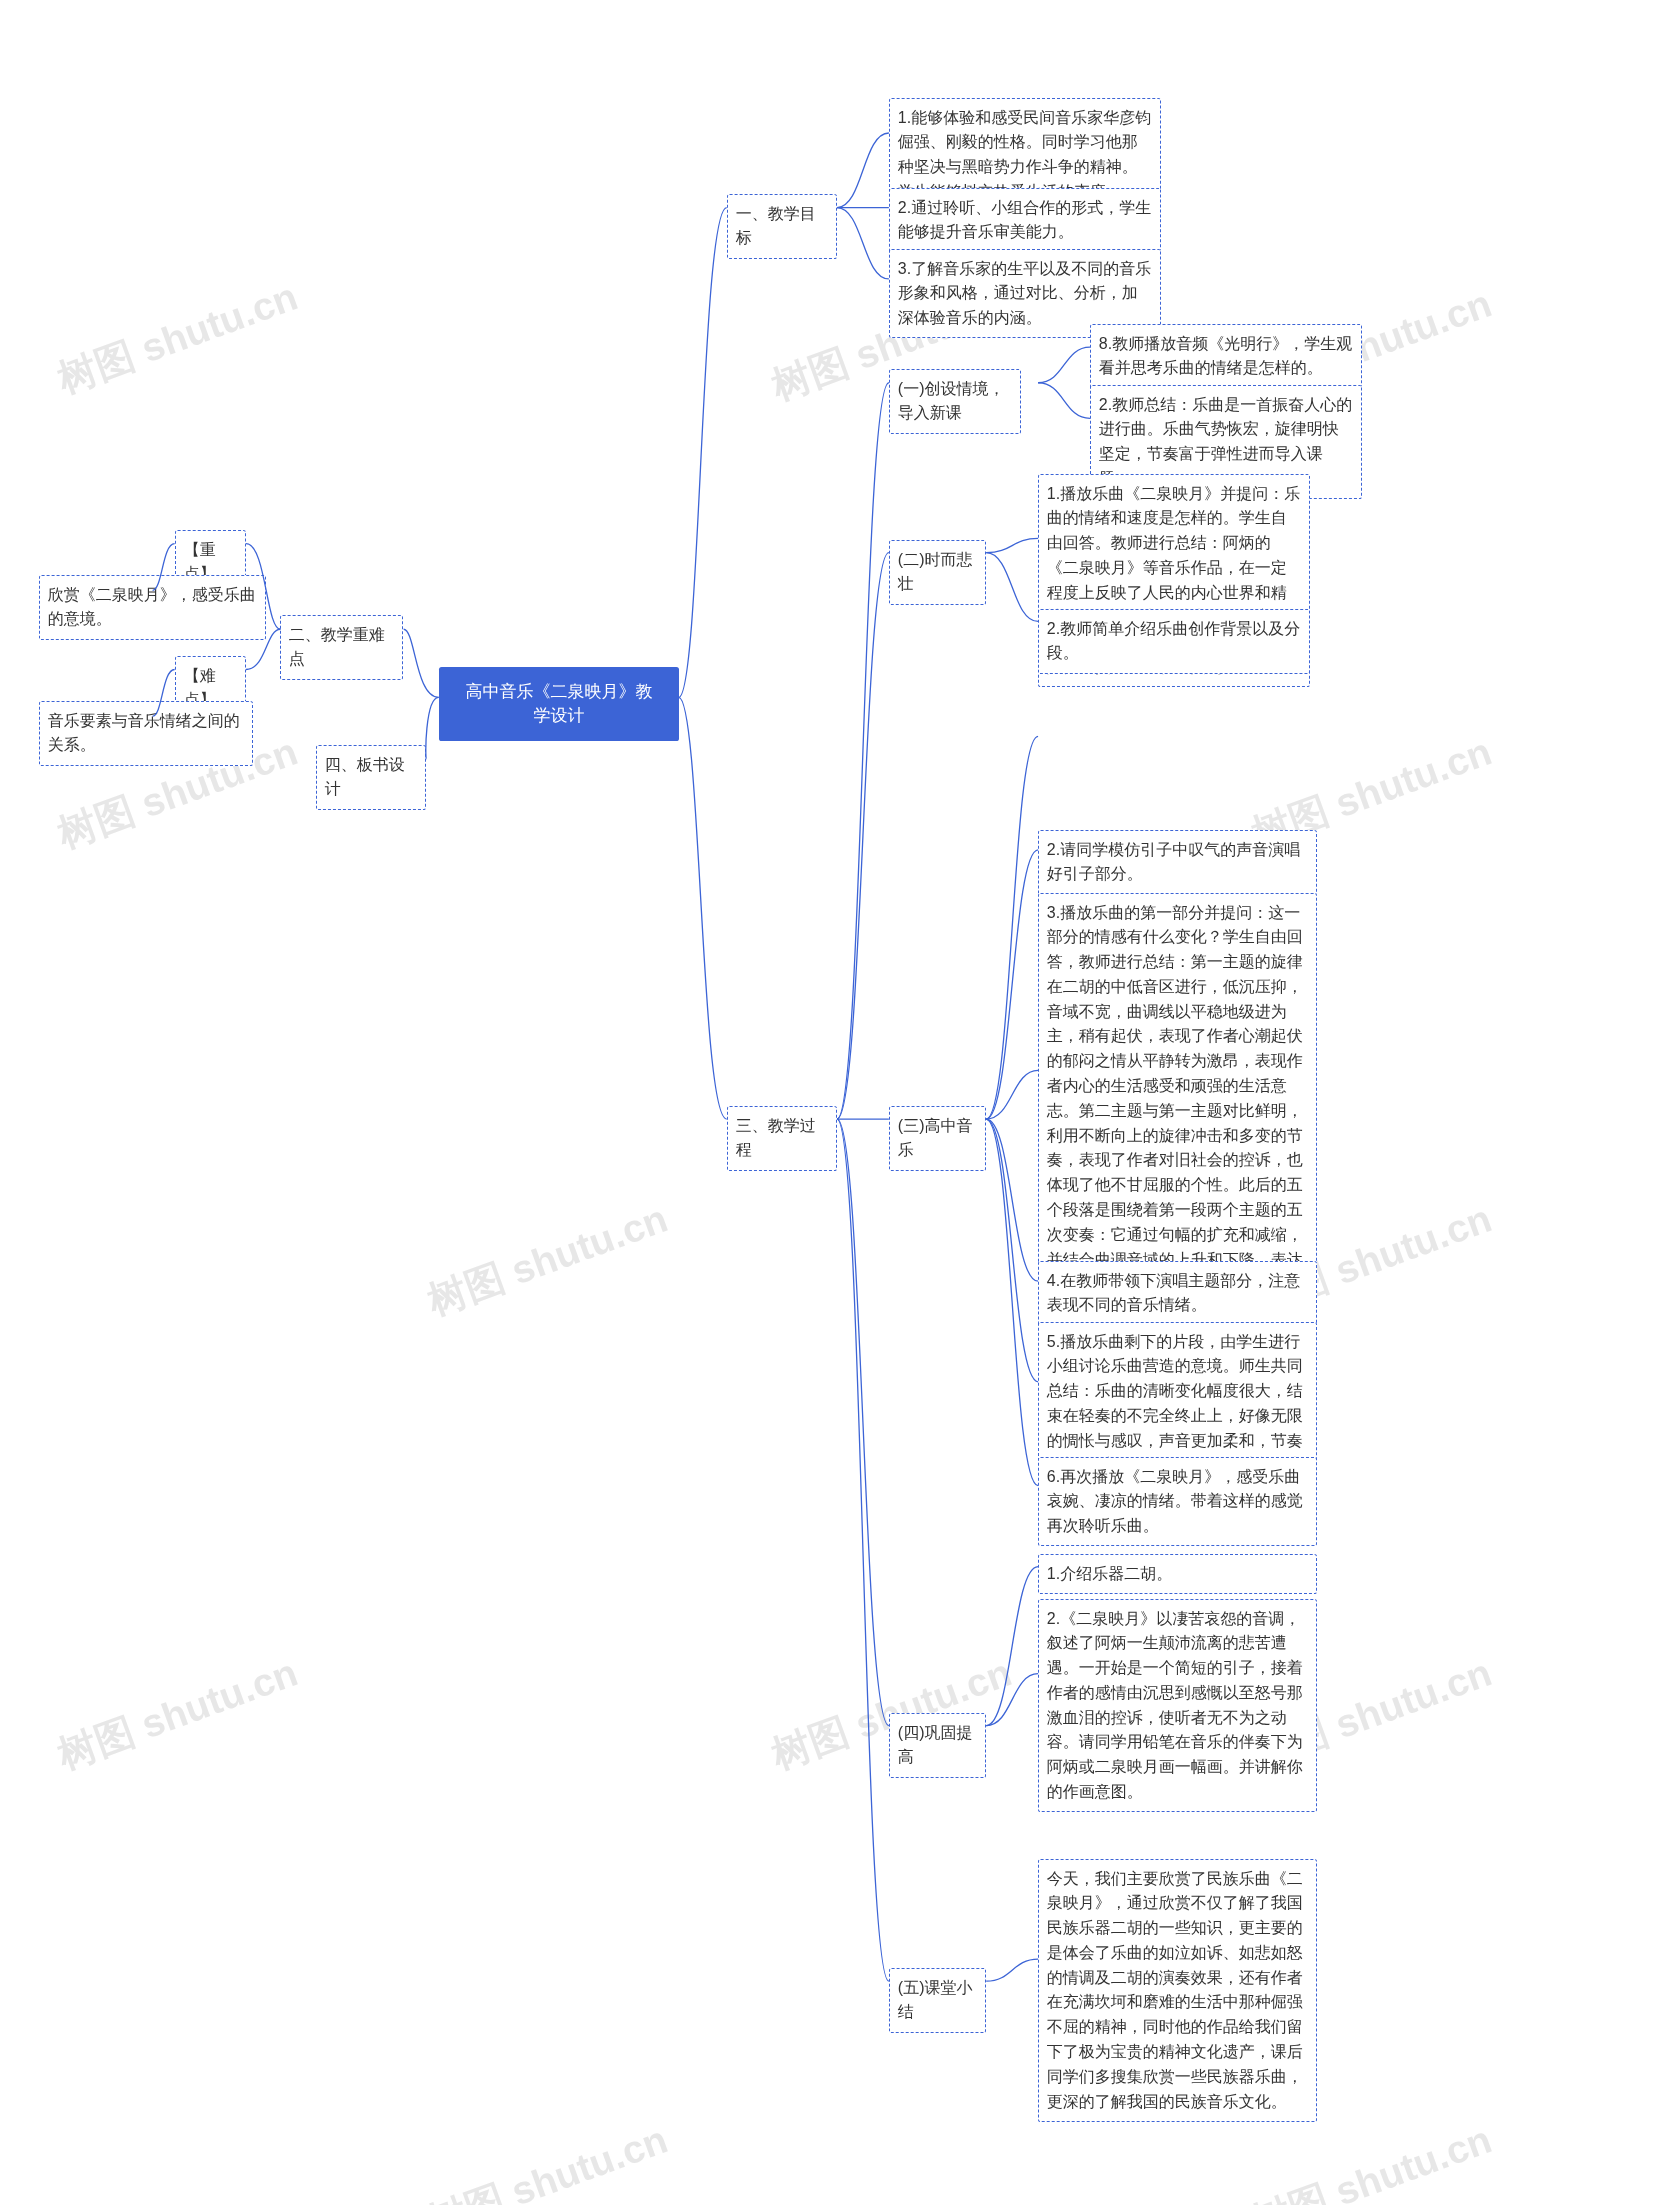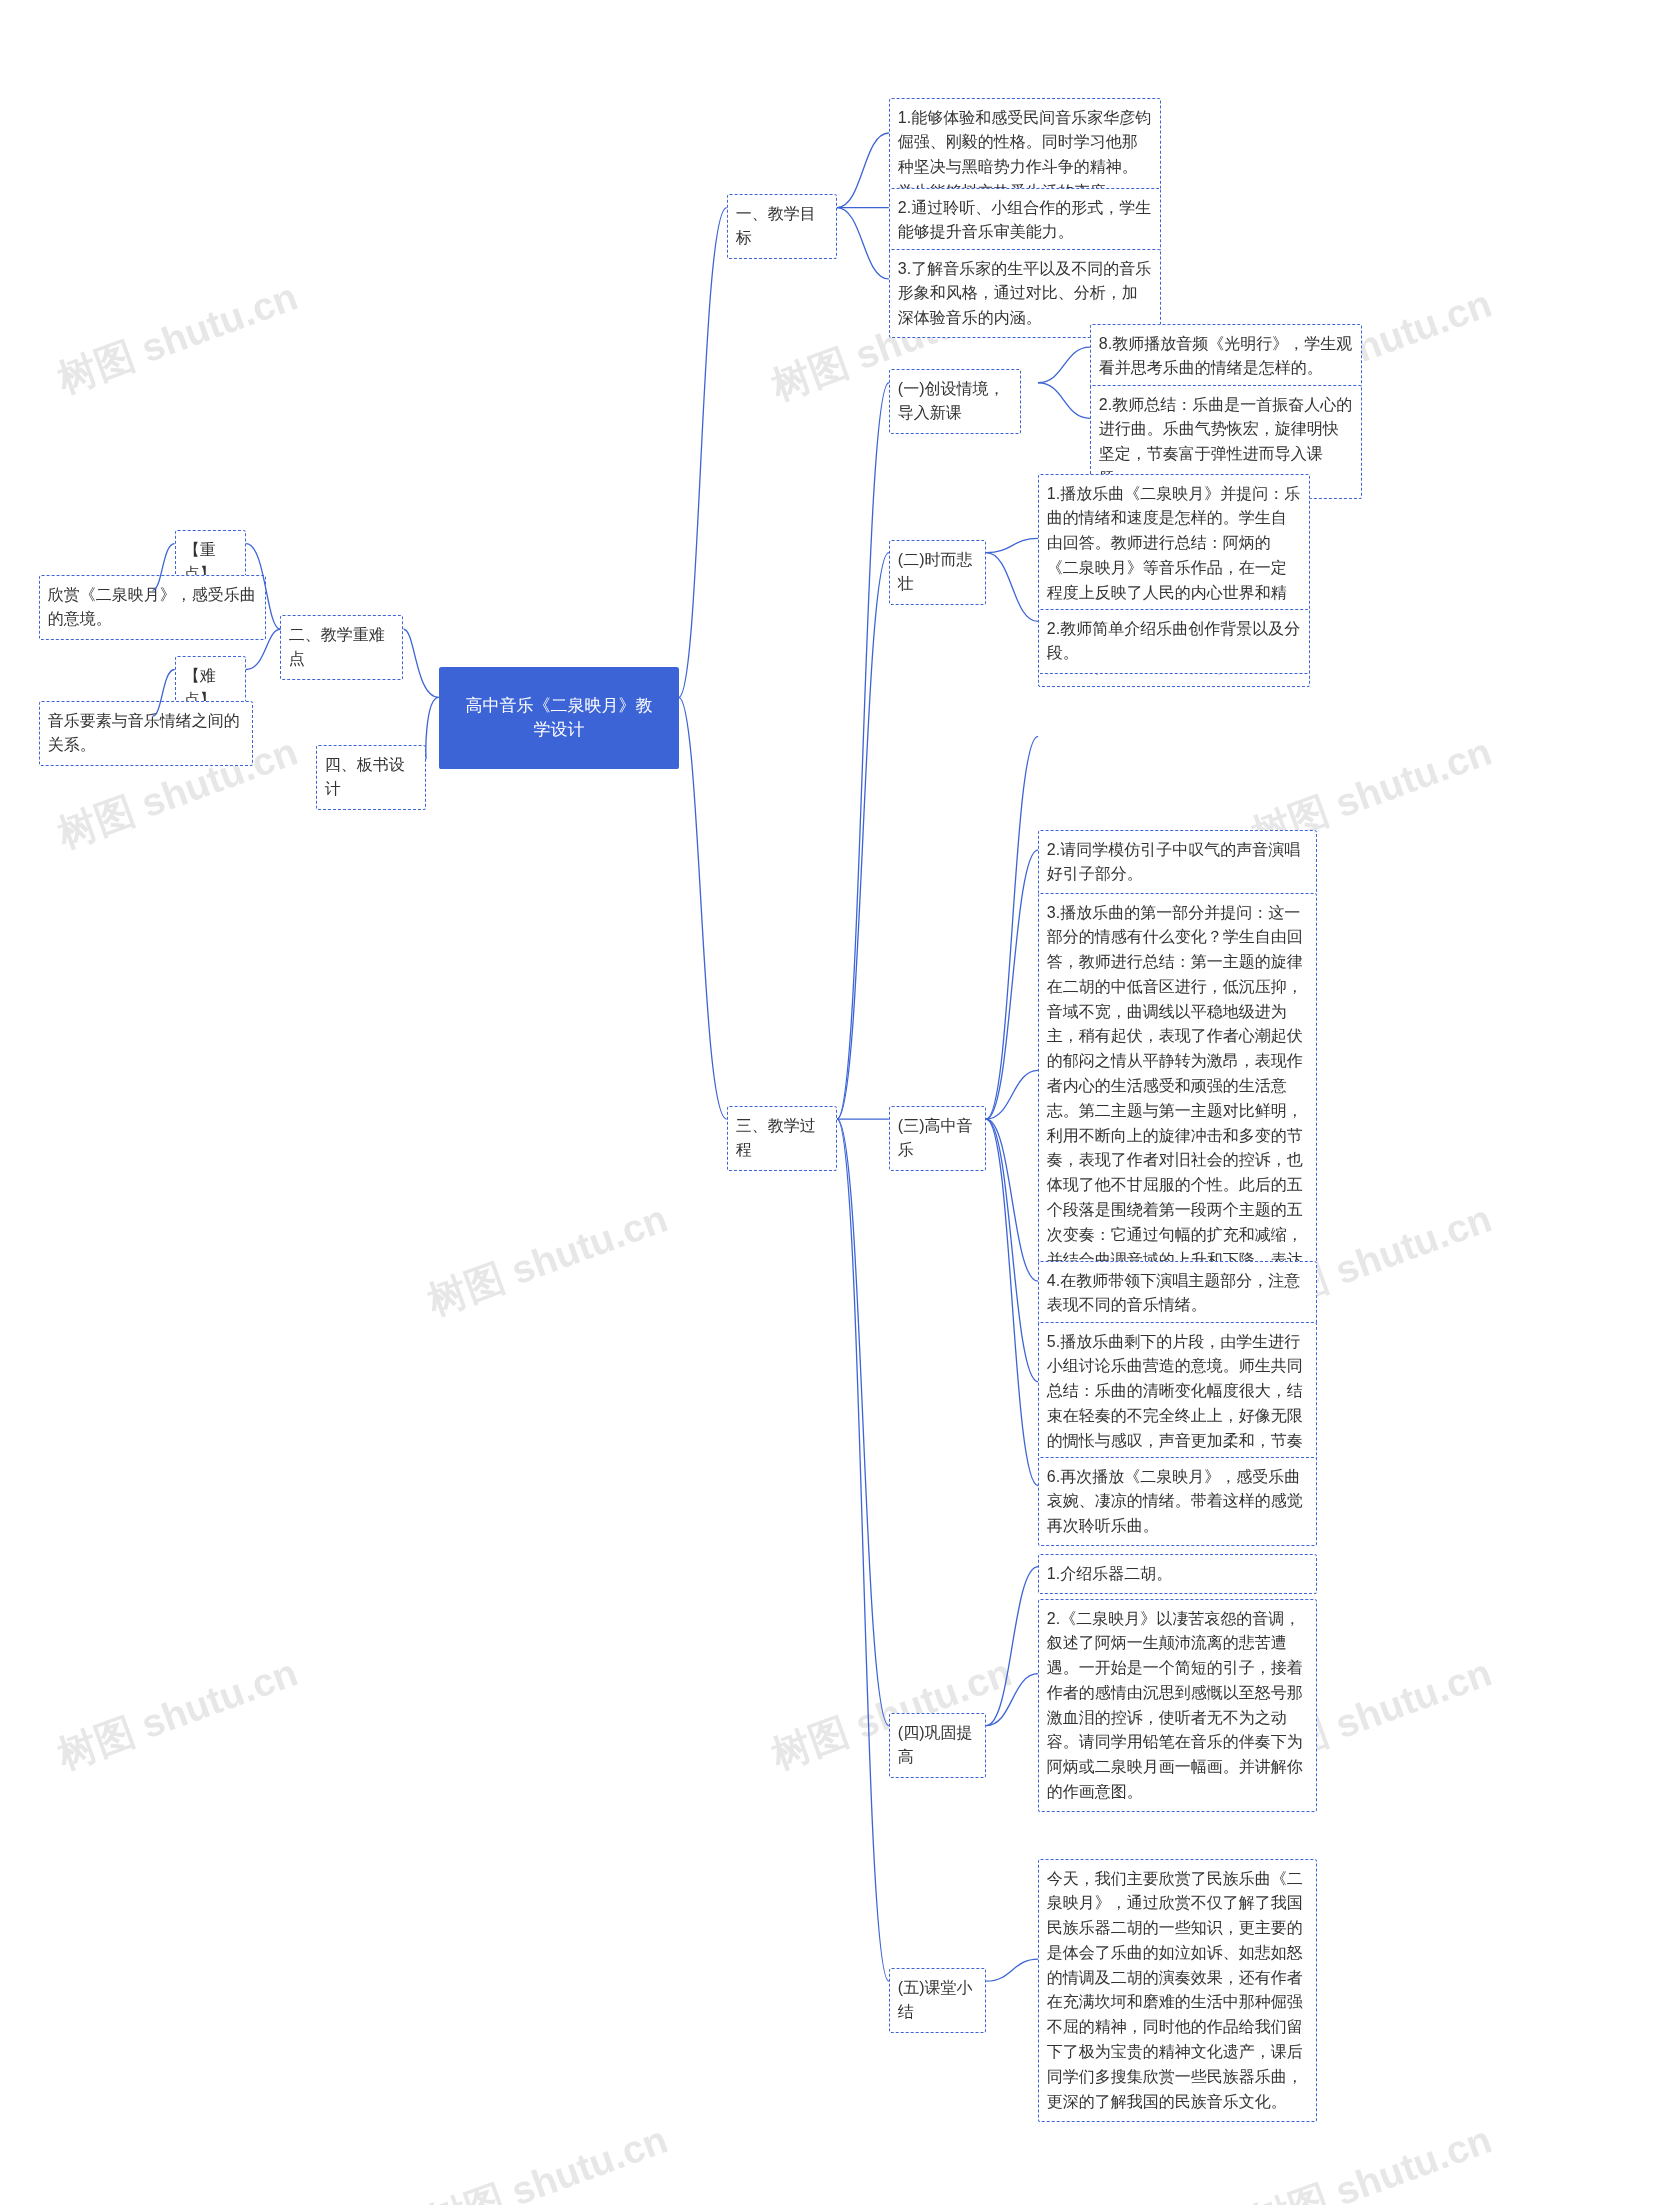--- a/index.html
+++ b/index.html
@@ -1,19 +1,19 @@
 <!DOCTYPE html>
 <html><head>
 <meta charset="utf-8">
 <style>
 html,body{margin:0;padding:0;background:#fff;font-family:"Microsoft YaHei","PingFang SC",Arial,sans-serif;color:#444;font-size:7.8px}
 .page{position:relative;width:1661px;height:2205px;overflow:hidden;background:#fff}
 .wm{position:absolute;font-size:39px;font-weight:600;color:rgba(160,160,160,.25);transform:rotate(-20deg);transform-origin:center;white-space:nowrap;pointer-events:none}
 .node{position:absolute;background:#fff;border:1.3px dashed #3c64d6;border-radius:2.6px;padding:6.5px 7.8px;box-sizing:border-box;line-height:1.55;font-size:16px;color:#333}
-.root{border:none;background:#3c64d6;color:#fff;text-align:center;font-size:17px;font-weight:500;padding:27px 17px;line-height:1.4}
+.root{border:none;background:#3c64d6;color:#fff;text-align:center;font-size:17px;font-weight:500;padding:13px 17px;line-height:1.4}
 svg{position:absolute;top:0;left:0;overflow:visible}
 </style>
 </head>
 <body>
 
 <div class="page">
 
 <div class="wm" style="left:52px;top:311px"><span><span>树图</span> <span>shutu.cn</span></span></div>
 <div class="wm" style="left:766px;top:318px"><span><span>树图</span> <span>shutu.cn</span></span></div>
 <div class="wm" style="left:1246px;top:318px"><span><span>树图</span> <span>shutu.cn</span></span></div>

